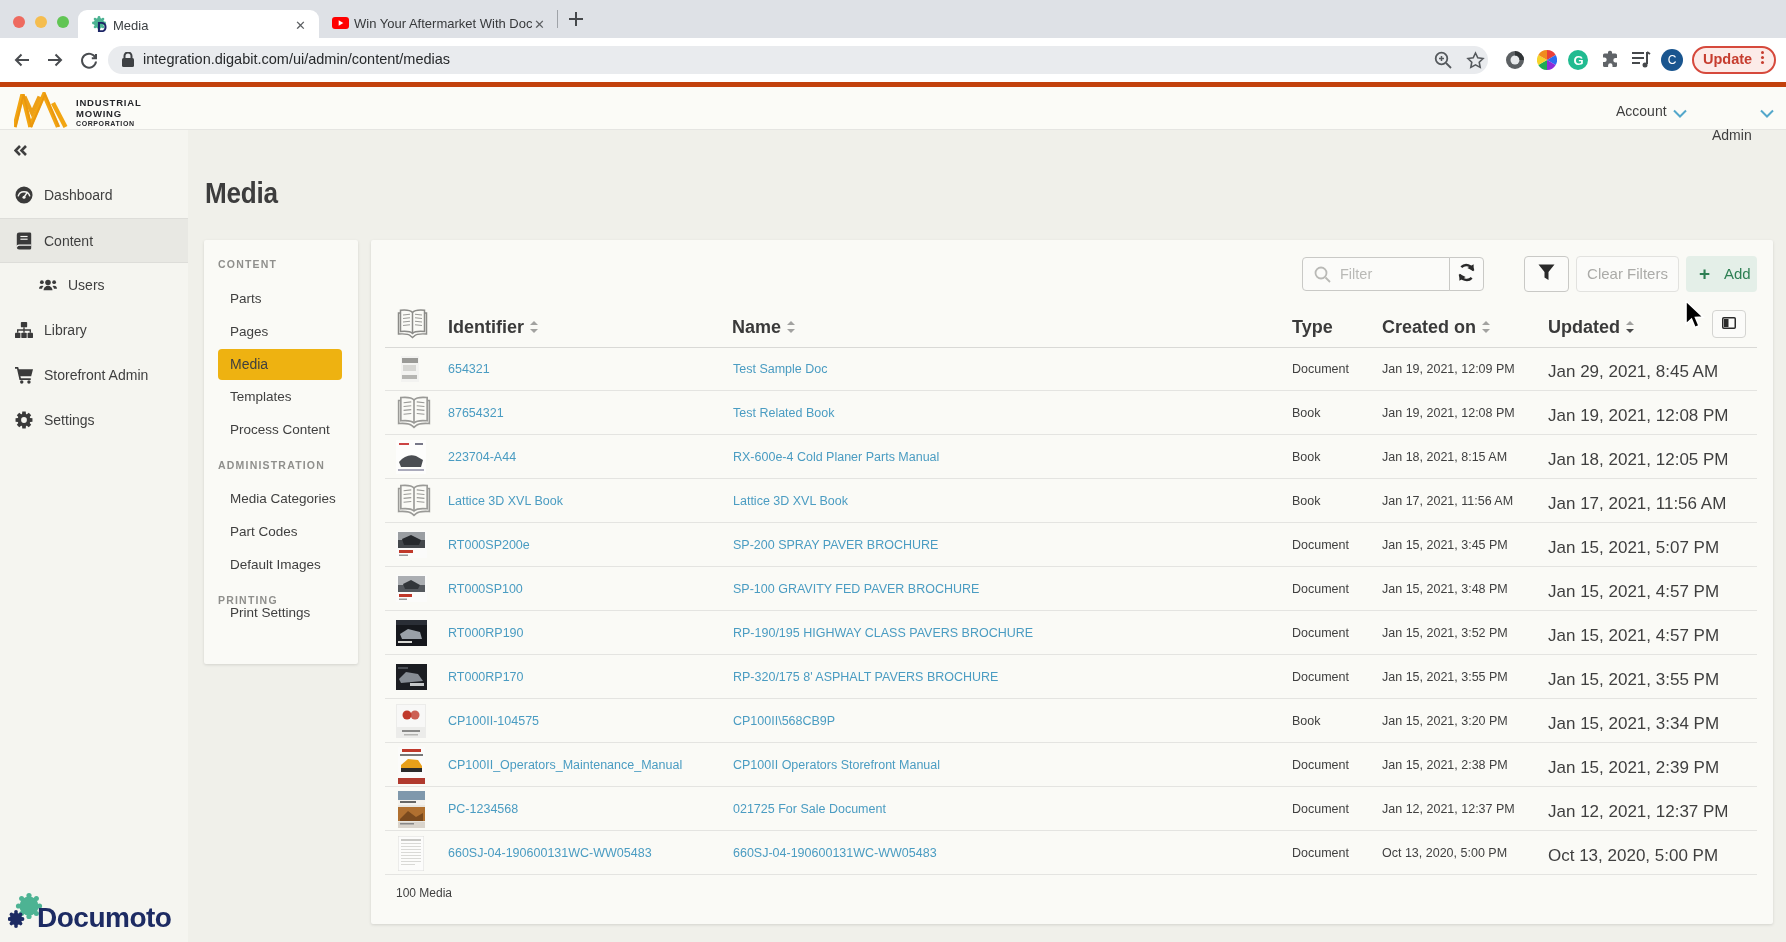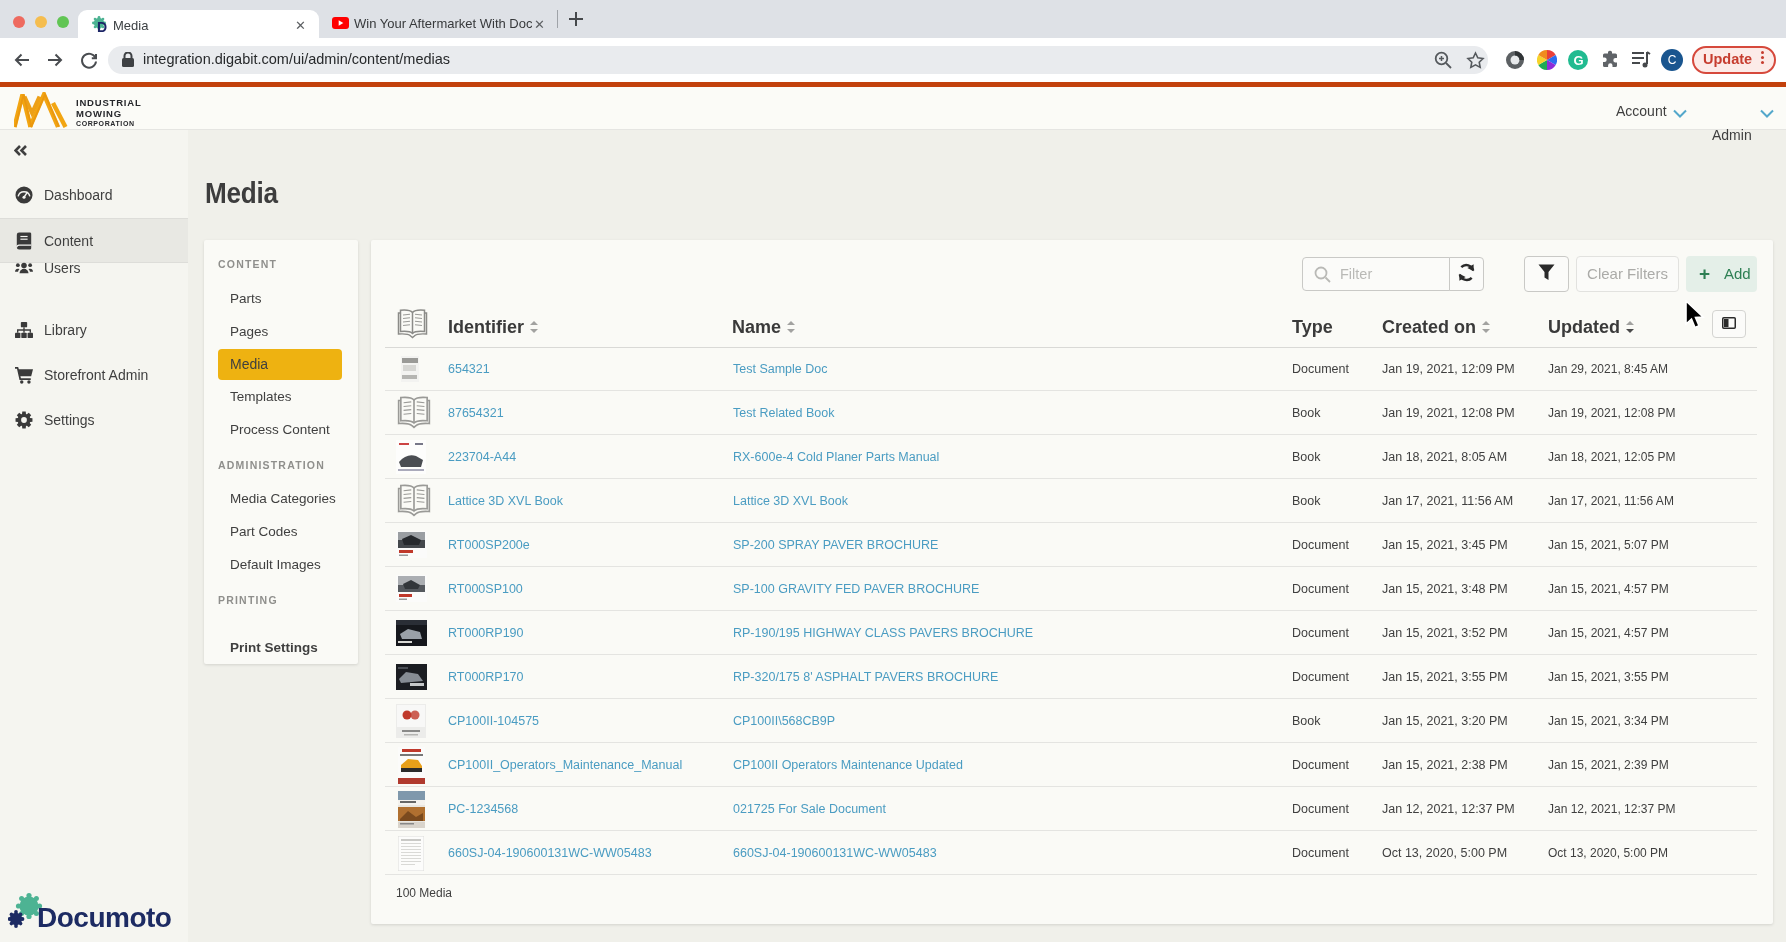--- a/index.html
+++ b/index.html
@@ -55,21 +55,21 @@
   #colbtn { position:absolute; left:1341px; top:70px; width:34px; height:28px; border:1px solid #d4d4d1; border-radius:4px; background:#fbfbf9; }
   #thead-line { position:absolute; left:14px; top:107px; width:1372px; border-top:1px solid #d9d9d6; }
 
   
   .row { position:absolute; left:14px; width:1372px; height:44px; border-bottom:1px solid #e4e4e1; }
   .row .ident, .row .nm { position:absolute; top:15px; font-size:12.5px; color:#4a9cc2; }
   .row .ident { left:63px; }
   .row .nm { left:348px; }
   .row .ty { position:absolute; left:907px; top:15px; font-size:12.5px; color:#3f3f3f; }
   .row .cr { position:absolute; left:997px; top:15px; font-size:12.5px; color:#3f3f3f; }
-  .row .up { position:absolute; left:1163px; top:15px; font-size:12px; color:#3f3f3f; }
+  .row .up { position:absolute; left:1163px; top:15px; font-size:17px; color:#3f3f3f; }
   .row .thumb { position:absolute; left:11px; }
   #count { position:absolute; left:25px; top:646px; font-size:12px; color:#3f3f3f; }
 
   .sorticon { display:inline-block; width:8px; height:12px; position:relative; margin-left:6px; }
   .sorticon:before { content:""; position:absolute; left:0; top:0; border-left:4px solid transparent; border-right:4px solid transparent; border-bottom:4.5px solid #a2a2a0; }
   .sorticon:after { content:""; position:absolute; left:0; bottom:0; border-left:4px solid transparent; border-right:4px solid transparent; border-top:4.5px solid #a2a2a0; }
   .sorticon.desc:after { border-top-color:#4a4a4a; }
 </style>
 </head>
 <body>
@@ -220,21 +220,21 @@
     <svg class="ico" viewBox="0 0 20 20">
         <path d="M4.5 0.5 H16.5 A1.5 1.5 0 0 1 18 2 V18 A1.5 1.5 0 0 1 16.5 19.5 H4.5 A2.5 2.5 0 0 1 2 17 V3 A2.5 2.5 0 0 1 4.5 0.5 Z" fill="#3a3a3a"></path>
         <path d="M2 17 A2.5 2.5 0 0 1 4.5 14.5 H18" stroke="#f5f5f2" stroke-width="1.3" fill="none"></path>
         <g stroke="#f5f5f2" stroke-width="1.3">
           <path d="M6 5 H14"></path>
           <path d="M6 8 H14"></path>
         </g>
       </svg>
     <span class="txt">Content</span>
     </div>
-  <div class="navitem" style="top:116px;">
+  <div class="navitem" style="top:133px;margin-left:24px;">
     <svg class="ico" viewBox="0 0 22 20">
         <g fill="#3a3a3a">
           <circle cx="11" cy="7" r="3.4"></circle>
           <path d="M5.5 16.5 a5.5 5.5 0 0 1 11 0 Z"></path>
           <circle cx="3.5" cy="6.5" r="2.3"></circle>
           <path d="M0 14.5 a3.8 3.8 0 0 1 5.5 -3.3 a6.5 6.5 0 0 0 -1.8 3.3 Z"></path>
           <circle cx="18.5" cy="6.5" r="2.3"></circle>
           <path d="M22 14.5 a3.8 3.8 0 0 0 -5.5 -3.3 a6.5 6.5 0 0 1 1.8 3.3 Z"></path>
         </g>
       </svg>
@@ -307,21 +307,21 @@
   <div id="sn-media">
       <span>Media</span>
     </div>
   <div class="snitem" style="top:149px;">Templates</div>
   <div class="snitem" style="top:182px;">Process Content</div>
   <div class="snlabel" style="top:219px;">ADMINISTRATION</div>
   <div class="snitem" style="top:251px;">Media Categories</div>
   <div class="snitem" style="top:284px;">Part Codes</div>
   <div class="snitem" style="top:317px;">Default Images</div>
   <div class="snlabel" style="top:354px;">PRINTING</div>
-  <div class="snitem" style="top:400px;font-weight:bold;">Print Settings</div>
+  <div class="snitem" style="top:365px;">Print Settings</div>
 </div>
 
 <div class="abs" id="h1">Media</div>
 
 <div class="abs" id="card">
   <div id="filterbox">
     <svg style="position:absolute;left:11px;top:8px;" width="17" height="17" viewBox="0 0 17 17" fill="none" stroke="#b9b9b6" stroke-width="1.8">
         <circle cx="7" cy="7" r="5.5"></circle>
         <path d="M11.5 11.5 L16 16"></path>
       </svg>
@@ -414,21 +414,21 @@
         <span class="thumb"><svg width="30" height="34" viewBox="0 0 30 34" style="margin-top:5px;">
             <rect width="30" height="34" fill="#fdfdfc"></rect>
             <rect x="3" y="3" width="10" height="2" fill="#c44"></rect>
             <rect x="19" y="3" width="8" height="2" fill="#778"></rect>
             <path d="M3 22 C8 16 14 14 20 16 L27 20 L25 27 L5 27 Z" fill="#4a4d52"></path>
             <rect x="2" y="29" width="26" height="2" fill="#aab"></rect>
           </svg></span>
         <span class="ident">223704-A44</span>
         <span class="nm">RX-600e-4 Cold Planer Parts Manual</span>
         <span class="ty">Book</span>
-        <span class="cr">Jan 18, 2021, 8:05 AM</span>
+        <span class="cr">Jan 18, 2021, 8:15 AM</span>
         <span class="up">Jan 18, 2021, 12:05 PM</span>
       </div>
   <div class="row" style="top:239px">
         <span class="thumb"><svg width="34" height="34" viewBox="0 0 31 31" fill="none" stroke="#9a9a97" stroke-width="1.5" style="margin-top:4px;margin-left:1px;">
             <path d="M15.5 4.5 C13.5 2.2 9 1.8 3.5 2.3 V23.5 C9 23 13.5 23.4 15.5 25.5 C17.5 23.4 22 23 27.5 23.5 V2.3 C22 1.8 17.5 2.2 15.5 4.5 Z"></path>
             <path d="M3.5 5 H1.5 V26 C7.5 25.6 12 26.2 13.7 28 L15.5 29.5 L17.3 28 C19 26.2 23.5 25.6 29.5 26 V5 H27.5"></path>
             <path d="M15.5 4.5 V25.5"></path>
             <g stroke-width="1">
               <path d="M6 7 L13 6.3"></path>
               <path d="M6 10.5 L13 9.8"></path>
@@ -520,21 +520,21 @@
   <div class="row" style="top:503px">
         <span class="thumb"><svg width="27" height="37" viewBox="0 0 27 37" style="margin-top:4px;margin-left:2px;">
             <rect width="27" height="37" fill="#fbfbfa"></rect>
             <rect x="4" y="2" width="19" height="3" fill="#c0392b"></rect>
             <rect x="2" y="7" width="23" height="2" fill="#777"></rect>
             <path d="M3 18 L10 12 L20 13 L24 19 L24 23 L3 23 Z" fill="#e8a01a"></path>
             <rect x="3" y="21" width="21" height="4" fill="#2b2b2b"></rect>
             <rect y="31" width="27" height="6" fill="#b03a2e"></rect>
           </svg></span>
         <span class="ident">CP100II_Operators_Maintenance_Manual</span>
-        <span class="nm">CP100II Operators Maintenance Updated</span>
+        <span class="nm">CP100II Operators Storefront Manual</span>
         <span class="ty">Document</span>
         <span class="cr">Jan 15, 2021, 2:38 PM</span>
         <span class="up">Jan 15, 2021, 2:39 PM</span>
       </div>
   <div class="row" style="top:547px">
         <span class="thumb"><svg width="27" height="37" viewBox="0 0 27 37" style="margin-top:4px;margin-left:2px;">
             <rect width="27" height="37" fill="#e9e6e0"></rect>
             <rect width="27" height="9" fill="#7f98ac"></rect>
             <rect y="9" width="27" height="5" fill="#f4f2ee"></rect>
             <rect x="2" y="10" width="16" height="2" fill="#666"></rect>

